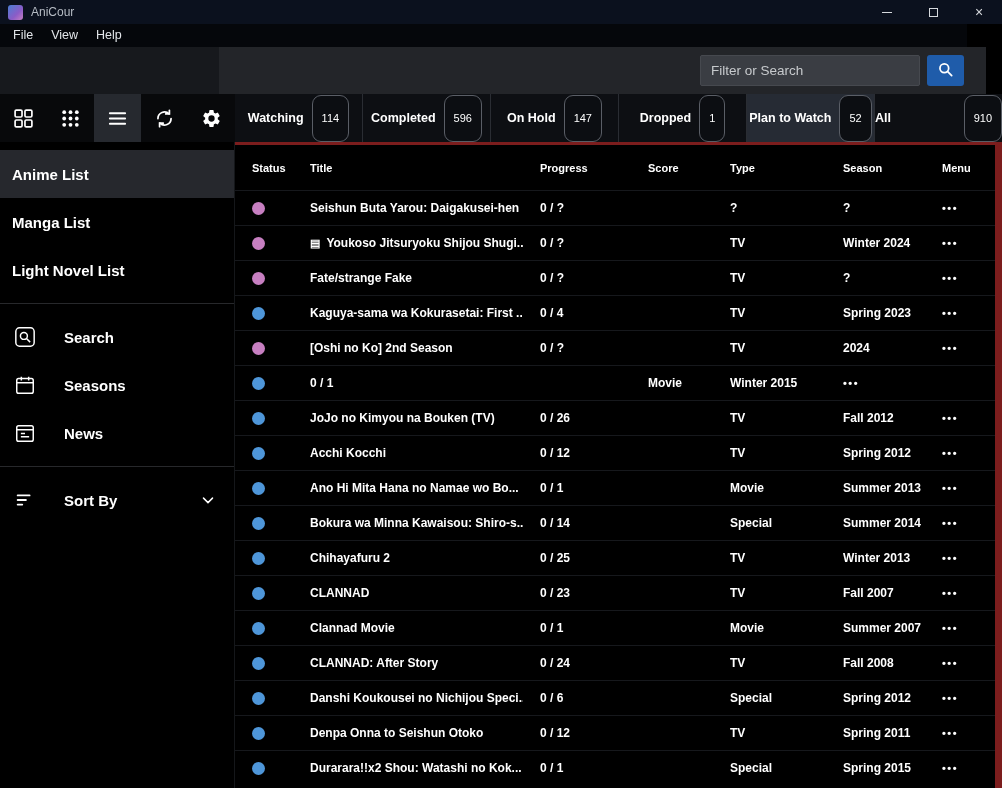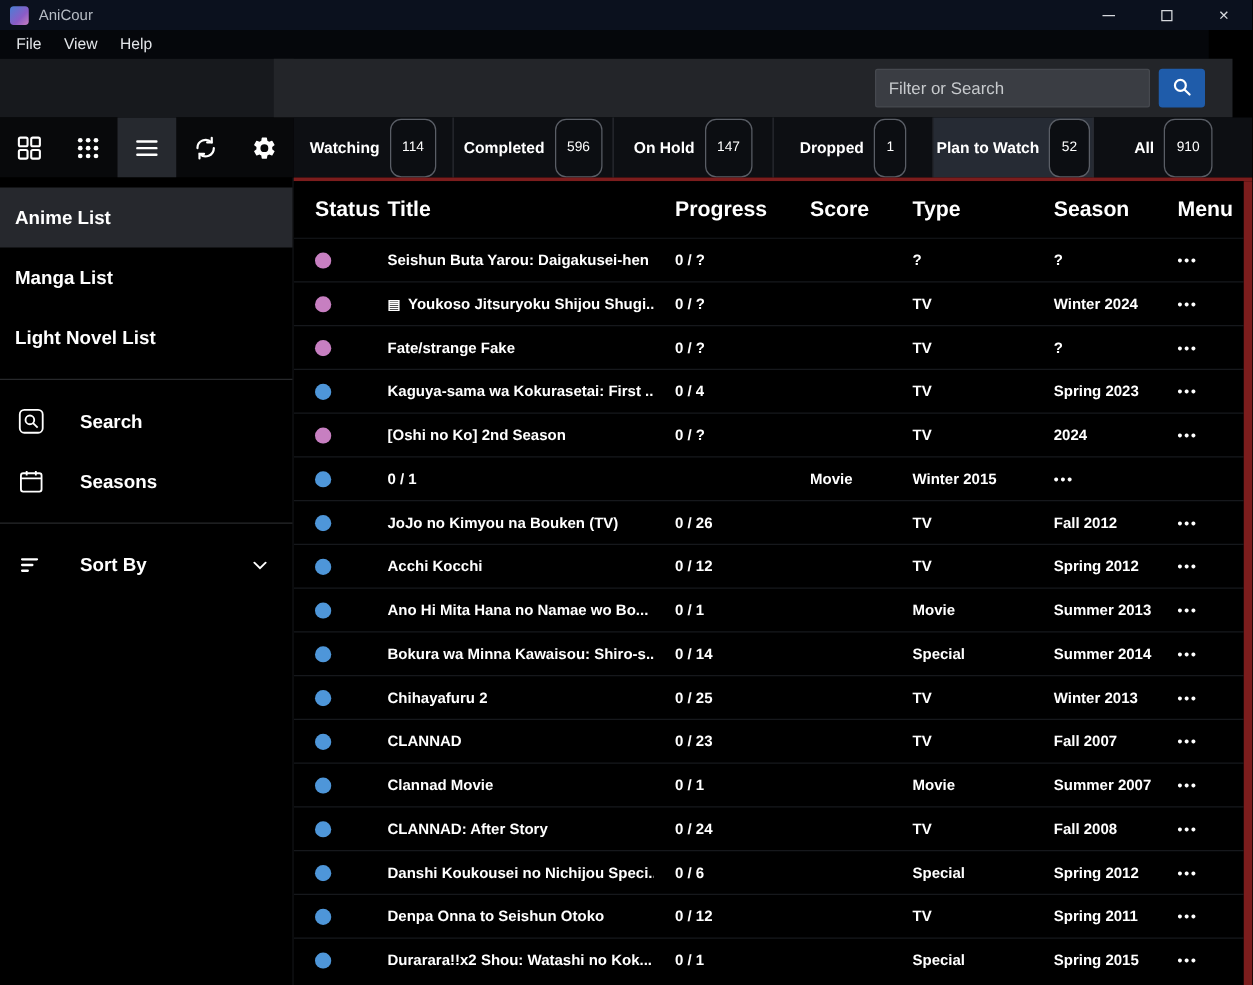--- a/index.html
+++ b/index.html
@@ -88,37 +88,37 @@
   .sort-chevron svg { width:100%; height:100%; }
   
   .tabs {
     position:absolute; left:235px; top:94px; width:767px; height:48px; background:#0d0f13;
     display:flex;
   }
   .tab {
     flex:1; display:flex; align-items:center; justify-content:center;
     border-right:1px solid #2a2d33; cursor:pointer;
   }
-  .tab:last-child { border-right:none; }
+  .tab:last-child { border-right:none;justify-content:space-between; }
   .tab.active { background:#262b34; }
   .tab-label { font-size:12.5px; font-weight:700; color:#fff; }
   .badge {
     margin-left:8px; font-size:11px; color:#fff; background:#0c0e12;
     border:1px solid #5a5e66; border-radius:9px; padding:16px 9px; line-height:13px;
   }
   .red-line {
     position:absolute; left:235px; top:142px; width:767px; height:3px;
   }
   
   .table-header {
     position:absolute; left:235px; top:145px; width:760px; height:45px; background:#000;
     display:grid; grid-template-columns:58px 230px 108px 82px 113px 99px 1fr;
     align-items:center;
   }
-  .th { font-size:17px; font-weight:700; color:#fff; padding-left:17px; white-space:nowrap; }
+  .th { font-size:11px; font-weight:700; color:#fff; padding-left:17px; white-space:nowrap; }
   .table-body {
     position:absolute; left:235px; top:190px; width:760px; height:598px; background:#000; overflow:hidden;
   }
   .tr {
     display:grid; grid-template-columns:58px 230px 108px 82px 113px 99px 1fr;
     align-items:center; height:35px; border-top:1px solid #16181c;
   }
   .td { font-size:12px; font-weight:600; color:#fff; padding-left:17px; white-space:nowrap; overflow:hidden; }
   .dot { width:13px; height:13px; border-radius:50%; display:inline-block; vertical-align:middle; }
   .ticon { margin-right:6px; font-size:11px; }
@@ -228,20 +228,27 @@
           </svg></span>
         <span>Search</span>
       </div>
       <div class="tool-item">
         <span class="icon"><svg viewBox="0 0 24 24" fill="none" stroke="#fff" stroke-width="1.6">
             <rect x="3" y="5" width="18" height="16" rx="2"></rect>
             <path d="M3 9.5h18M8 3v4M16 3v4"></path>
           </svg></span>
         <span>Seasons</span>
       </div>
+      <div class="tool-item">
+        <span class="icon"><svg viewBox="0 0 24 24" fill="none" stroke="#fff" stroke-width="1.6">
+            <rect x="3" y="4" width="18" height="17" rx="2"></rect>
+            <path d="M3 8.5h18M7.5 12.5h4.5M7.5 16h9"></path>
+          </svg></span>
+        <span>News</span>
+      </div>
     </div>
   <div class="side-divider"></div>
   <div class="sort-row">
     <span class="icon"><svg viewBox="0 0 24 24" fill="none" stroke="#fff" stroke-width="2" stroke-linecap="round">
           <path d="M4 7h13M4 12h9M4 17h5"></path>
         </svg></span>
     <span>Sort By</span>
     <span class="sort-chevron"><svg viewBox="0 0 24 24" fill="none" stroke="#fff" stroke-width="2" stroke-linecap="round">
           <path d="M6 9.5l6 6 6-6"></path>
         </svg></span>

